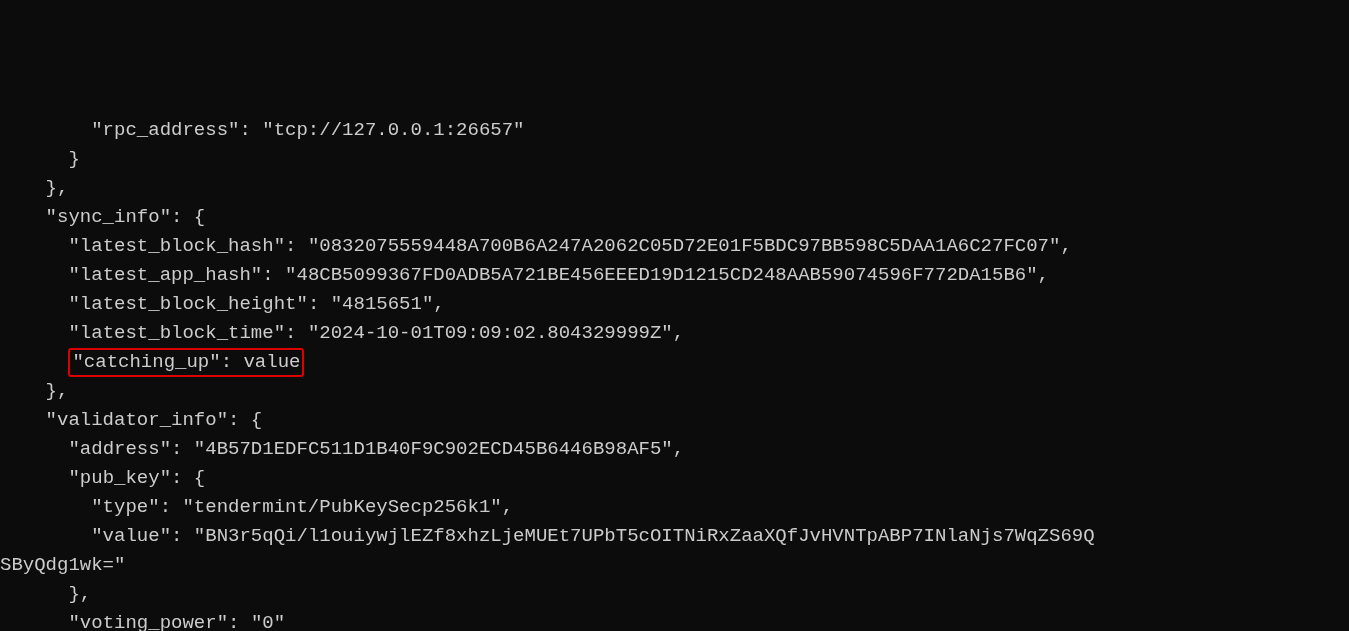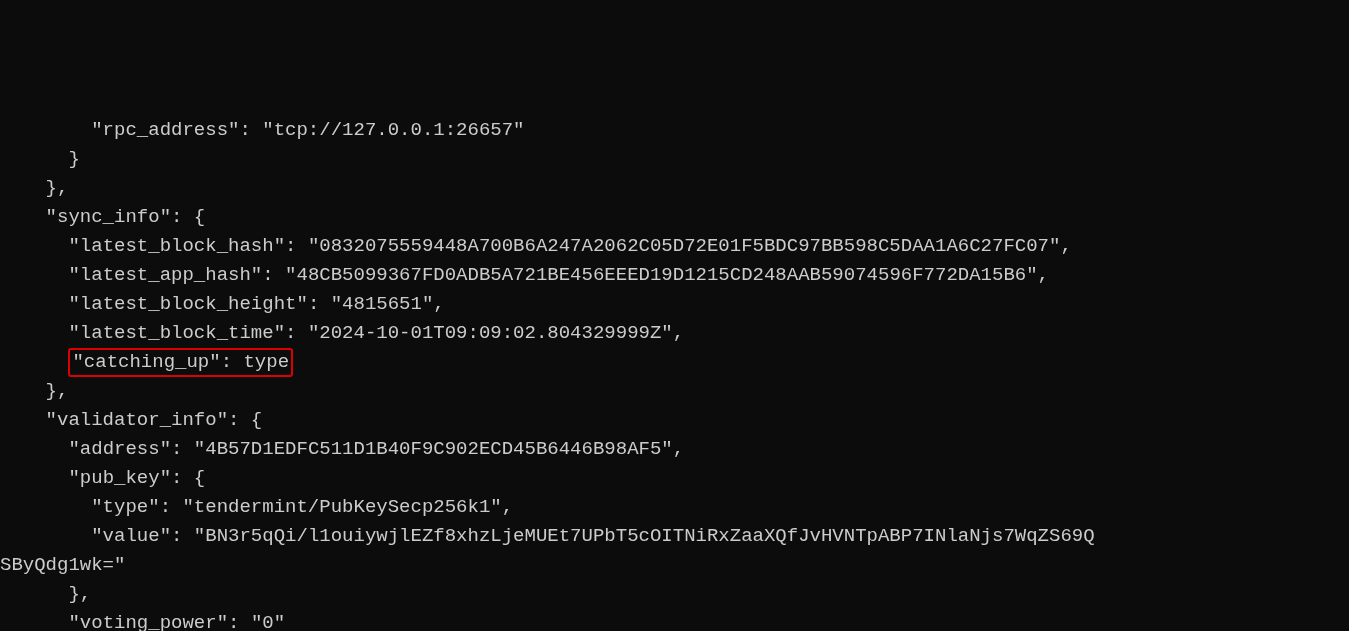--- a/index.html
+++ b/index.html
@@ -29,21 +29,21 @@
 
 
 <div class="terminal">        <span>"rpc_address"</span>: <span>"tcp://127.0.0.1:26657"</span>
       }
     },
     <span>"sync_info"</span>: {
       <span>"latest_block_hash"</span>: <span>"0832075559448A700B6A247A2062C05D72E01F5BDC97BB598C5DAA1A6C27FC07"</span>,
       <span>"latest_app_hash"</span>: <span>"48CB5099367FD0ADB5A721BE456EEED19D1215CD248AAB59074596F772DA15B6"</span>,
       <span>"latest_block_height"</span>: <span>"4815651"</span>,
       <span>"latest_block_time"</span>: <span>"2024-10-01T09:09:02.804329999Z"</span>,
-      <span class="hl"><span>"catching_up"</span>: <span>type</span></span>
+      <span class="hl"><span>"catching_up"</span>: <span>value</span></span>
     },
     <span>"validator_info"</span>: {
       <span>"address"</span>: <span>"4B57D1EDFC511D1B40F9C902ECD45B6446B98AF5"</span>,
       <span>"pub_key"</span>: {
         <span>"type"</span>: <span>"tendermint/PubKeySecp256k1"</span>,
         <span>"value"</span>: <span>"BN3r5qQi/l1ouiywjlEZf8xhzLjeMUEt7UPbT5cOITNiRxZaaXQfJvHVNTpABP7INlaNjs7WqZS69Q</span>
 <span>SByQdg1wk="</span>
       },
       <span>"voting_power"</span>: <span>"0"</span>
     }

